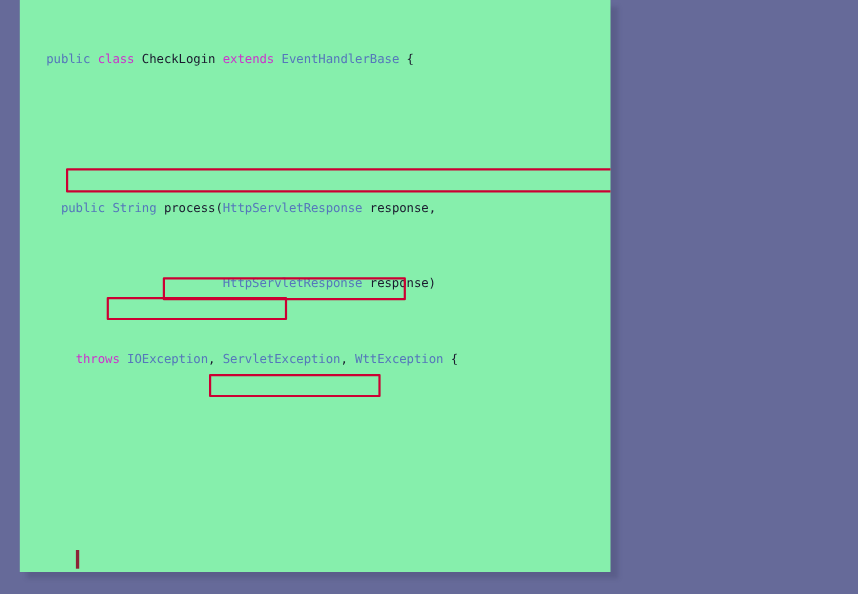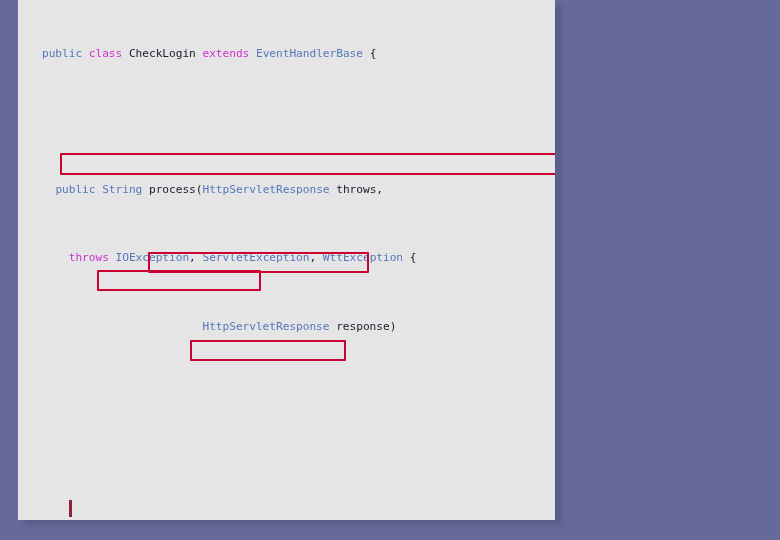--- a/index.html
+++ b/index.html
@@ -31,21 +31,21 @@
     background: rgba(40,40,70,0.18);
     filter: blur(2px);
   }
 
   #code-panel {
     position: absolute;
     left: 18px;
     top: 0px;
     width: 537px;
     height: 520px;
-    background: #e5e5e5;
+    background: #86efac;
     overflow: hidden;
   }
 
   #code-block {
     position: absolute;
     left: 0px;
     top: -6px;
     width: 537px;
     font-family: "DejaVu Sans Mono", "Liberation Mono", monospace;
     font-size: 11.2px;
@@ -109,25 +109,25 @@
   <div id="code-panel-shadow"></div>
 
   <div id="code-panel">
 
     <div id="code-block">
 
       <div class="line"><span class="typ">public</span> <span class="kw">class</span> <span class="pln">CheckLogin</span> <span class="kw">extends</span> <span class="typ">EventHandlerBase</span> <span class="pln">{</span></div>
 
       <div class="line"> </div>
 
-      <div class="line">  <span class="typ">public</span> <span class="typ">String</span> <span class="pln">process(</span><span class="typ">HttpServletResponse</span> <span class="pln">throws,</span></div>
+      <div class="line">  <span class="typ">public</span> <span class="typ">String</span> <span class="pln">process(</span><span class="typ">HttpServletResponse</span> <span class="pln">response,</span></div>
+
+      <div class="line">                        <span class="typ">HttpServletResponse</span> <span class="pln">response)</span></div>
 
       <div class="line">    <span class="kw">throws</span> <span class="typ">IOException</span><span class="pln">,</span> <span class="typ">ServletException</span><span class="pln">,</span> <span class="typ">WttException</span> <span class="pln">{</span></div>
-
-      <div class="line">                        <span class="typ">HttpServletResponse</span> <span class="pln">response)</span></div>
 
       <div class="line"> </div>
 
 
       
 
       
 
       
 

